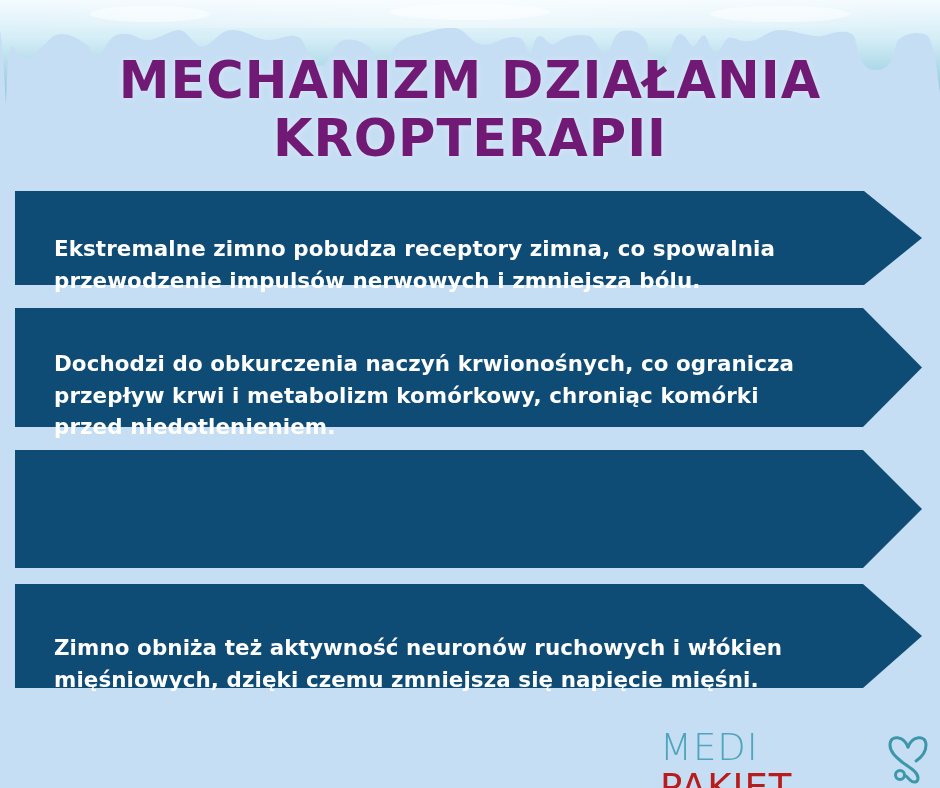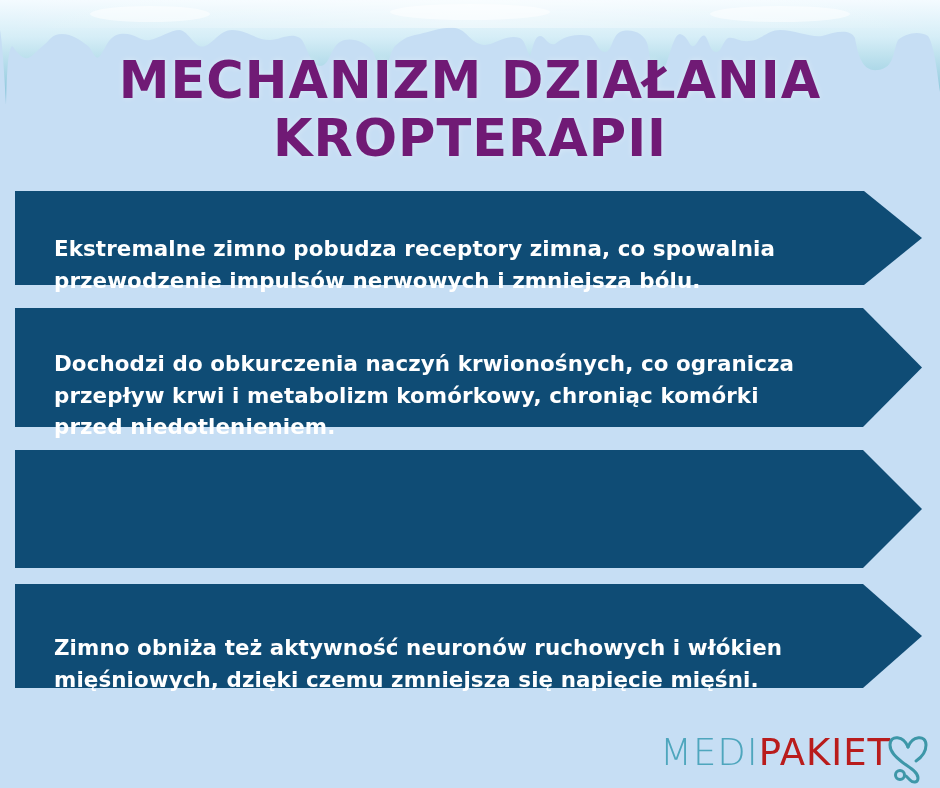--- a/index.html
+++ b/index.html
@@ -24,21 +24,21 @@
   .card .text {
     position:absolute; left:39px; top:0; right:0;
     color:#ffffff; font-weight:bold;
     font-family:"DejaVu Sans", sans-serif;
     font-size:21.4px; line-height:31.5px; letter-spacing:0.1px;
     white-space:nowrap;
     margin-top:28px;
   }
   .logo {
     position:absolute; left:660px; top:728px; height:50px;
-    display:flex; align-items:center;
+    display:flex; flex-direction:column;
   }
   .logo .medi, .logo .pakiet {
     font-family:"DejaVu Sans", sans-serif; font-weight:normal;
     font-size:37px; letter-spacing:1px; line-height:40px;
   }
   .logo .medi { color:#4ea6bd; font-weight:lighter; }
   .logo .pakiet { color:#b91c1c; }
   .logo-icon { position:absolute; left:886px; top:730px; }
 </style>
 </head>

